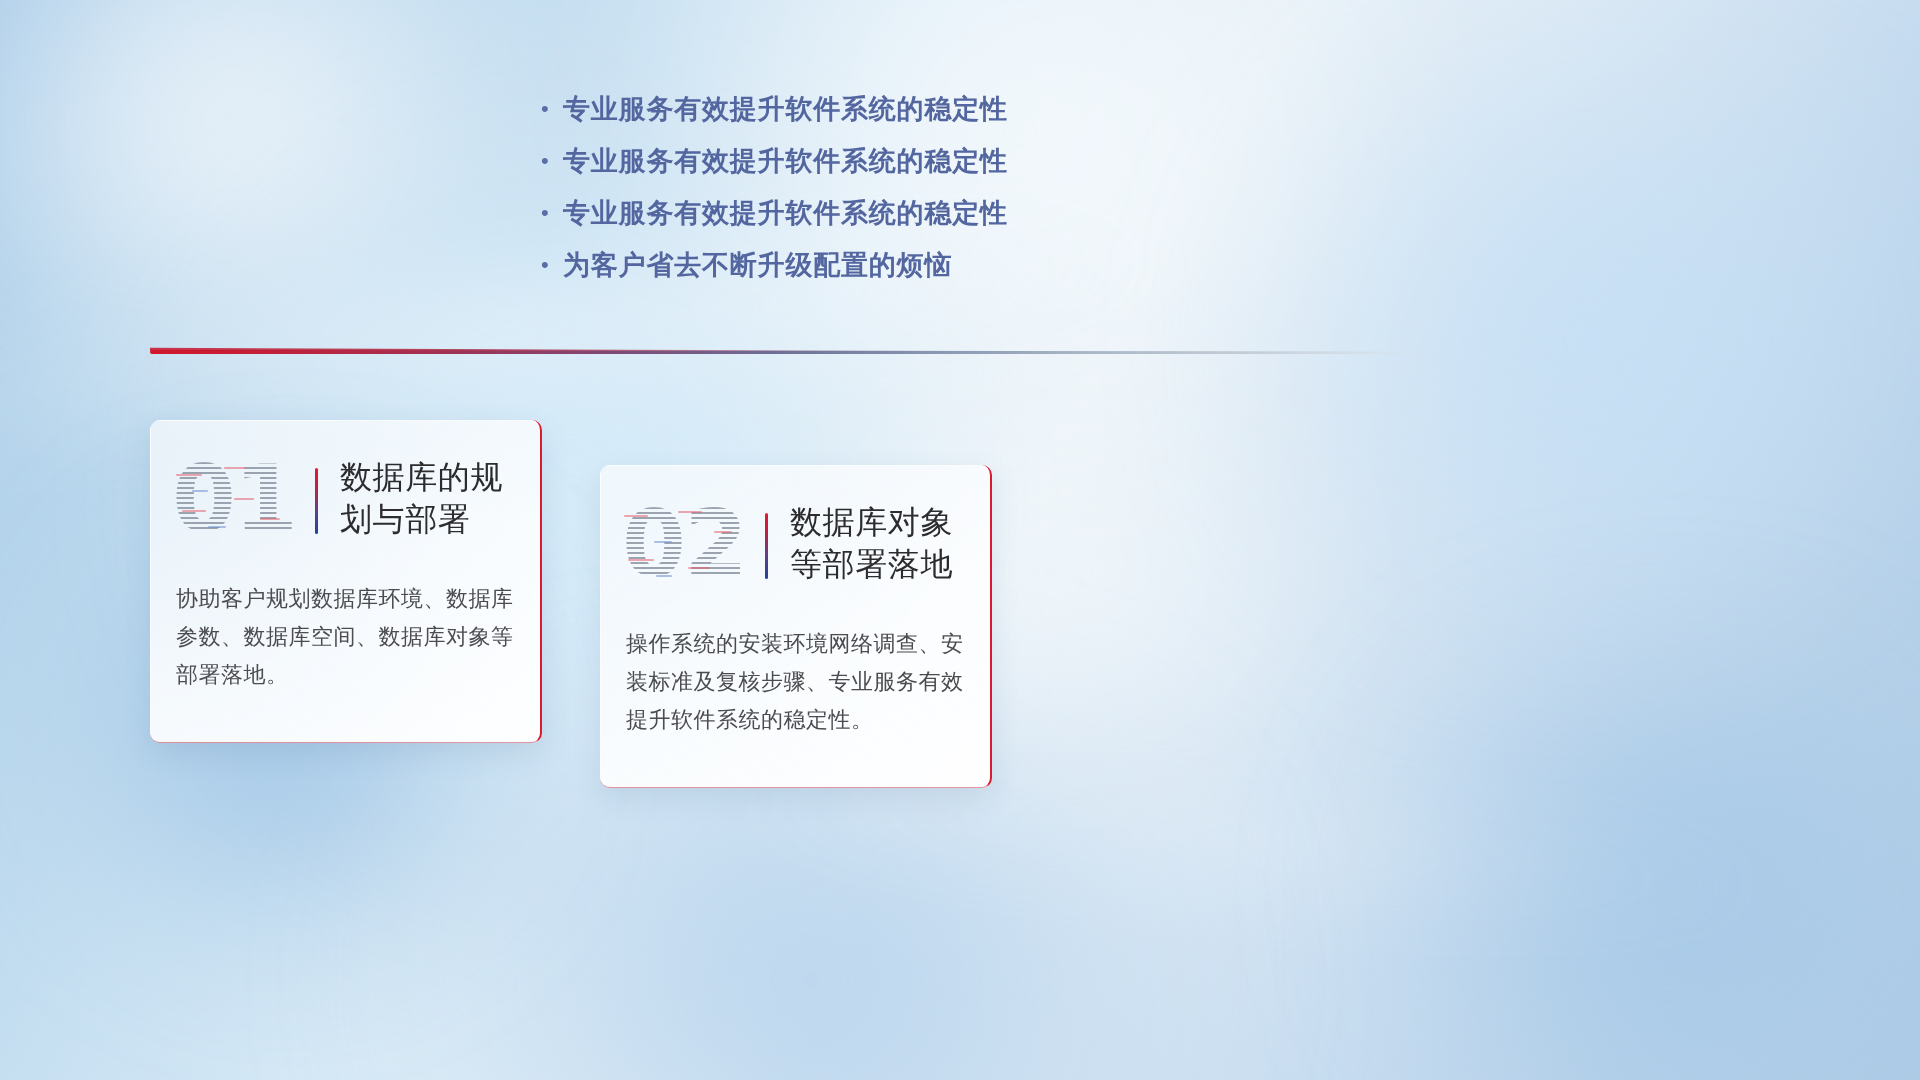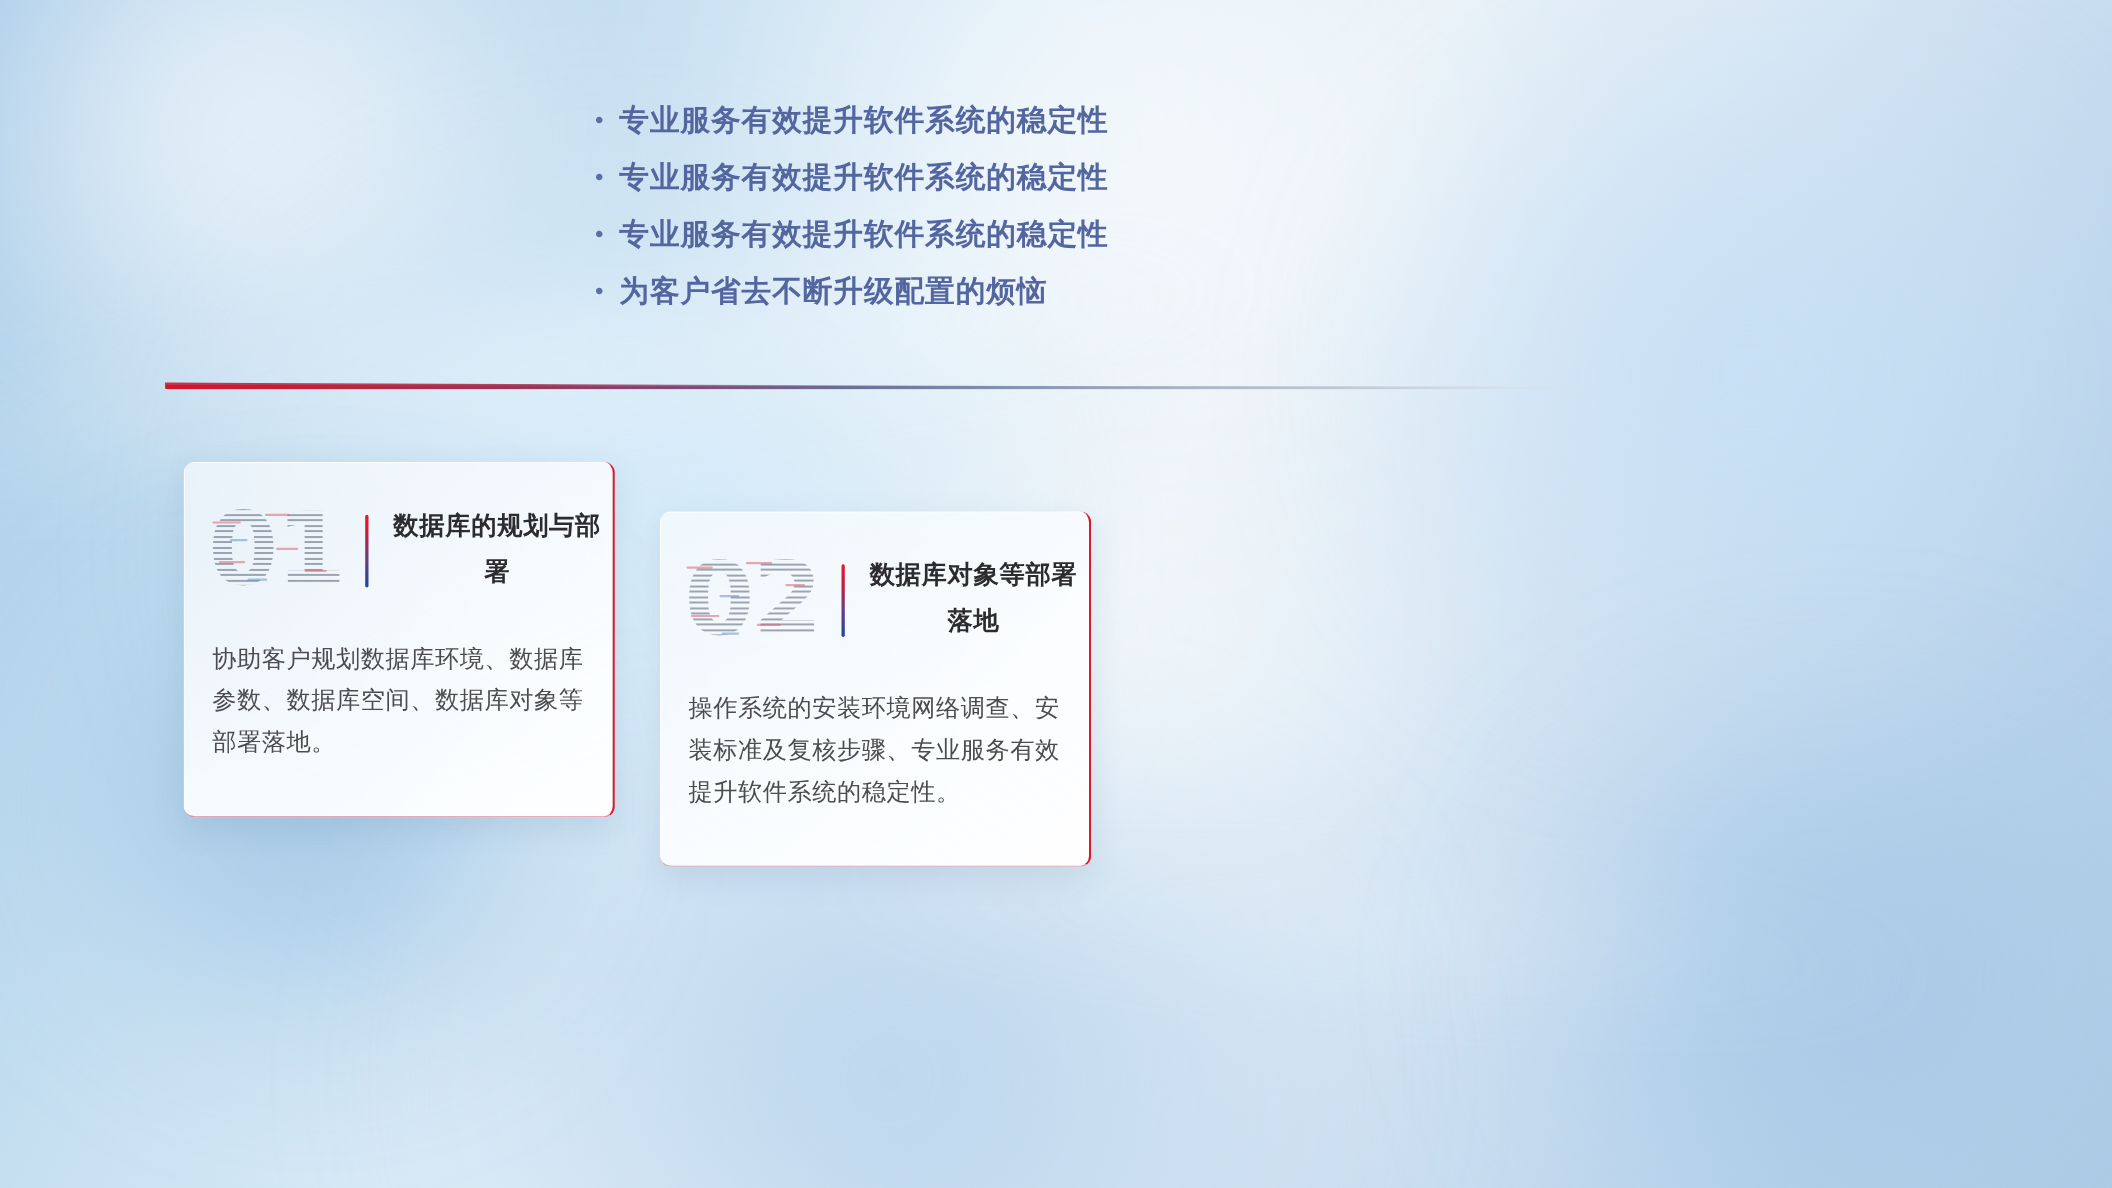--- a/index.html
+++ b/index.html
@@ -111,21 +111,21 @@
     overflow:hidden;
   }
   .card::before{
     content:"";position:absolute;left:0;top:0;width:1px;height:100%;
     background:linear-gradient(180deg,rgba(255,255,255,.9),rgba(255,255,255,.35));
   }
   .card::after{
     content:"";position:absolute;left:0;top:0;width:100%;height:1px;
     background:linear-gradient(90deg,rgba(255,255,255,.95),rgba(255,255,255,.4));
   }
-  #card-0{left:17px;}
+  #card-0{left:0px;}
   #card-1{left:450px;margin-top:45px;}
   #card-2{left:890px;}
 
   .card-head{
     position:absolute;left:0;top:14px;width:100%;height:130px;
     display:flex;align-items:center;
   }
   .num-wrap{
     position:absolute;left:18px;top:18px;
     width:132px;height:96px;
@@ -150,22 +150,22 @@
   }
   .tl{position:absolute;height:2px;border-radius:1px;opacity:.55;}
 
   .head-bar{
     position:absolute;left:165px;top:34px;width:3px;height:66px;
     border-radius:2px;
     background:linear-gradient(180deg,#e21b2c 0%,#c01f3f 28%,#6a3e80 60%,#21449b 100%);
   }
   .card-title{
     position:absolute;left:190px;top:22px;width:190px;
-    font-size:23px;line-height:42px;color:#2c2c2e;
-    font-weight:700;letter-spacing:.6px;text-align:center;
+    font-size:32px;line-height:42px;color:#2c2c2e;
+    font-weight:400;letter-spacing:.6px;
   }
   .card-body{
     position:absolute;left:26px;top:160px;width:340px;
     font-size:22px;line-height:38px;color:#4c4c50;
     letter-spacing:.5px;
   }
 </style>
 </head>
 <body>
 

